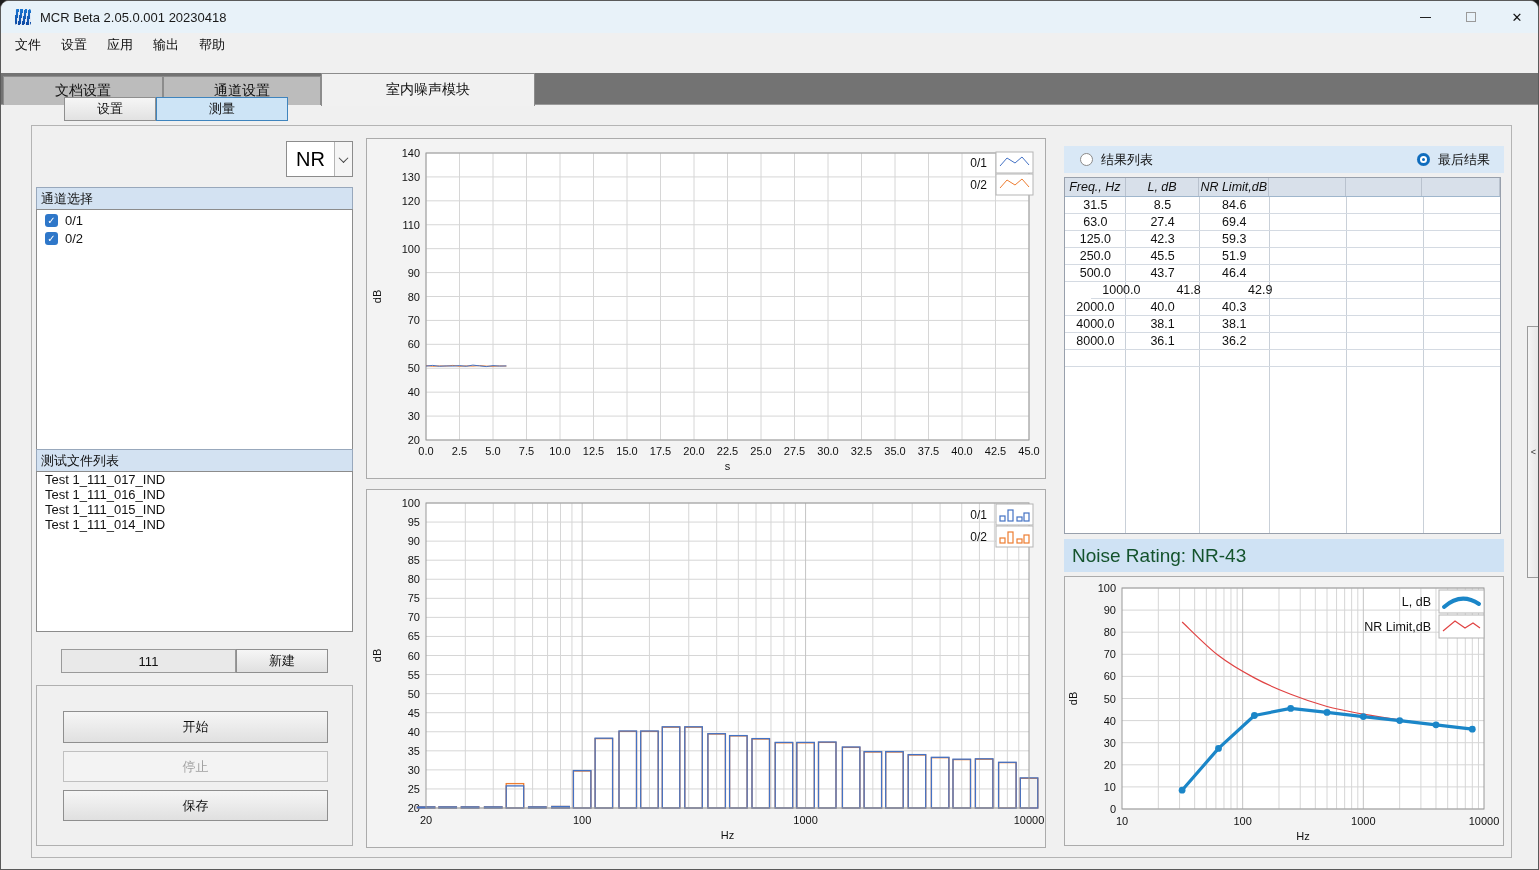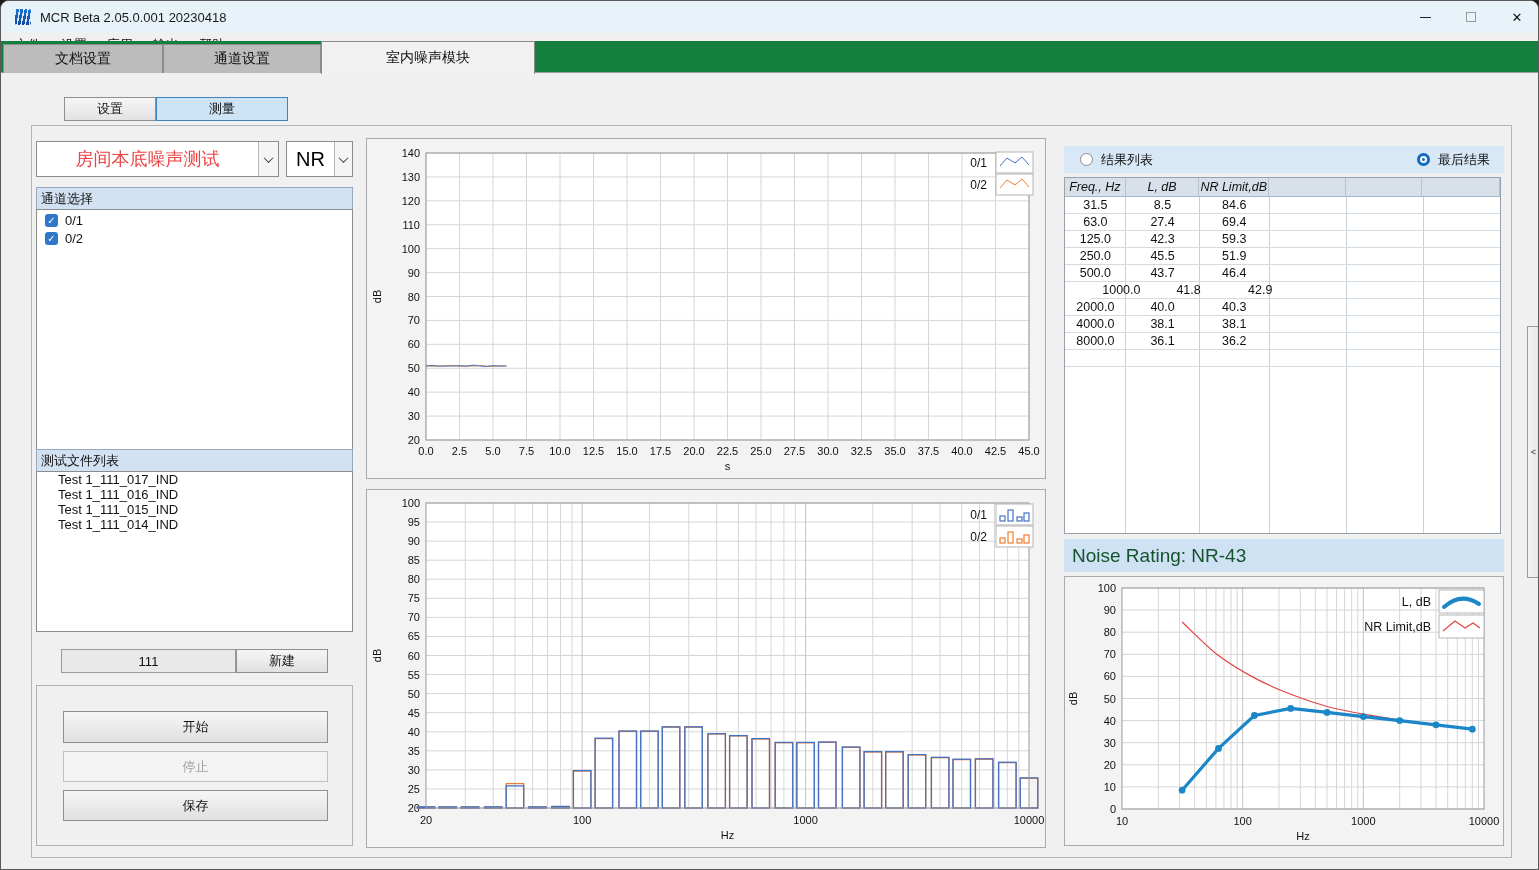--- a/index.html
+++ b/index.html
@@ -14,40 +14,40 @@
      background-image:repeating-linear-gradient(100deg,rgba(255,255,255,.85) 0 1.5px,rgba(255,255,255,0) 1.5px 4px),linear-gradient(#1976d2,#0d47a1);}
   .apptitle{margin-left:9px;font-size:13px;color:#1a1a1a;}
   .wctl{position:absolute;top:0;width:46px;height:32px;display:flex;align-items:center;justify-content:center;cursor:default;}
   .glyph-min{width:11px;height:1px;background:#222;}
   .glyph-max{width:10px;height:10px;border:1px solid #9a9a9a;}
   .glyph-close{font-size:13px;color:#111;line-height:1;}
   
   .menubar{left:0;top:32px;width:1539px;height:24px;display:flex;align-items:center;padding-left:4px;background:#f0f0f0;}
   .menuitem{font-size:13px;color:#111;padding:2px 10px;}
   
-  .tabstrip{left:0;top:40px;width:1539px;height:32px;background:#15803d;border-bottom:1px solid #9a9a9a;}
+  .tabstrip{left:0;top:72px;width:1539px;height:32px;background:#737373;border-bottom:1px solid #9a9a9a;}
   .tab{position:absolute;top:3px;height:29px;background:#bcbcbc;border:1px solid #8c8c8c;border-bottom:none;
        display:flex;align-items:center;justify-content:center;font-size:14px;color:#111;}
   .tab.active{top:0;height:33px;background:#f1f1f1;z-index:2;border-color:#8c8c8c;}
   
   .subtab{position:absolute;display:flex;align-items:center;justify-content:center;font-size:13px;color:#111;
           background:linear-gradient(#f6f6f6,#e2e2e2);border:1px solid #8f8f8f;z-index:3;}
   .subtab.active{background:#cde4f6;border:1px solid #3f84bd;}
   .modulebox{border:1px solid #b4b4b4;background:#f0f0f0;}
   
   .dd{background:#fff;border:1px solid #8c8c8c;display:flex;align-items:stretch;}
   .dd .txt{flex:1;display:flex;align-items:center;justify-content:center;font-size:18px;}
   .dd .arrow{width:20px;border-left:1px solid #b5b5b5;background:#f5f5f5;display:flex;align-items:center;justify-content:center;}
   .chev{width:7px;height:7px;border-left:1.6px solid #444;border-bottom:1.6px solid #444;transform:rotate(-45deg) translate(1px,-1px);}
   
   .lhdr{background:#d3e2f2;border:1px solid #98a8bc;font-size:13px;color:#111;display:flex;align-items:center;padding-left:4px;}
   .lbox{background:#fff;border:1px solid #8c8c8c;overflow:hidden;}
   .chkrow{display:flex;align-items:center;height:16px;margin:2px 0 0 8px;font-size:13px;color:#111;}
   .chk{width:13px;height:13px;border-radius:3px;background:#2e77c9;color:#fff;font-size:10px;line-height:13px;text-align:center;margin-right:7px;}
-  .filerow{font-size:13px;color:#111;line-height:15px;padding-left:21px;}
+  .filerow{font-size:13px;color:#111;line-height:15px;padding-left:8px;}
   
   .field{background:#e9e9e9;border:1px solid #9a9a9a;font-size:13px;display:flex;align-items:center;justify-content:center;color:#111;}
   .btn{background:linear-gradient(#f6f6f6,#e0e0e0);border:1px solid #8f8f8f;font-size:13px;color:#111;
        display:flex;align-items:center;justify-content:center;}
   .btn.disabled{background:#f3f3f3;border-color:#c0c0c0;color:#a0a0a0;}
   .groupbox{border:1px solid #b0b0b0;}
   
   .panel{background:#f3f3f3;border:1px solid #ababab;}
   
   .radiorow{background:#d9e8f6;display:flex;align-items:center;font-size:13px;color:#111;}
@@ -96,26 +96,20 @@
       <div class="tab" style="left: 2px; width: 160px;">文档设置</div>
       <div class="tab" style="left: 162px; width: 158px;">通道设置</div>
       <div class="tab active" style="left: 320px; width: 214px;">室内噪声模块</div>
     </div>
 
   <div class="subtab" style="left:63px;top:96px;width:92px;height:24px;">设置</div>
   <div class="subtab active" style="left:155px;top:96px;width:132px;height:24px;">测量</div>
 
   <div class="abs modulebox" style="left:30px;top:124px;width:1481px;height:733px;"></div>
 
-  <div class="abs dd" style="left:35px;top:140px;width:243px;height:36px;">
-    <div class="txt" id="testSelText" style="color: rgb(233, 68, 68);">房间本底噪声测试</div>
-    <div class="arrow">
-        <div class="chev"></div>
-      </div>
-  </div>
   <div class="abs dd" style="left:285px;top:140px;width:67px;height:36px;">
     <div class="txt" style="font-size:20px;">NR</div>
     <div class="arrow" style="width:18px;">
         <div class="chev"></div>
       </div>
   </div>
 
   <div class="abs lhdr" style="left:35px;top:186px;width:317px;height:23px;">通道选择</div>
   <div class="abs lbox pad" style="left:35px;top:208px;width:317px;height:241px;" id="channelList">
       <div class="chkrow">

